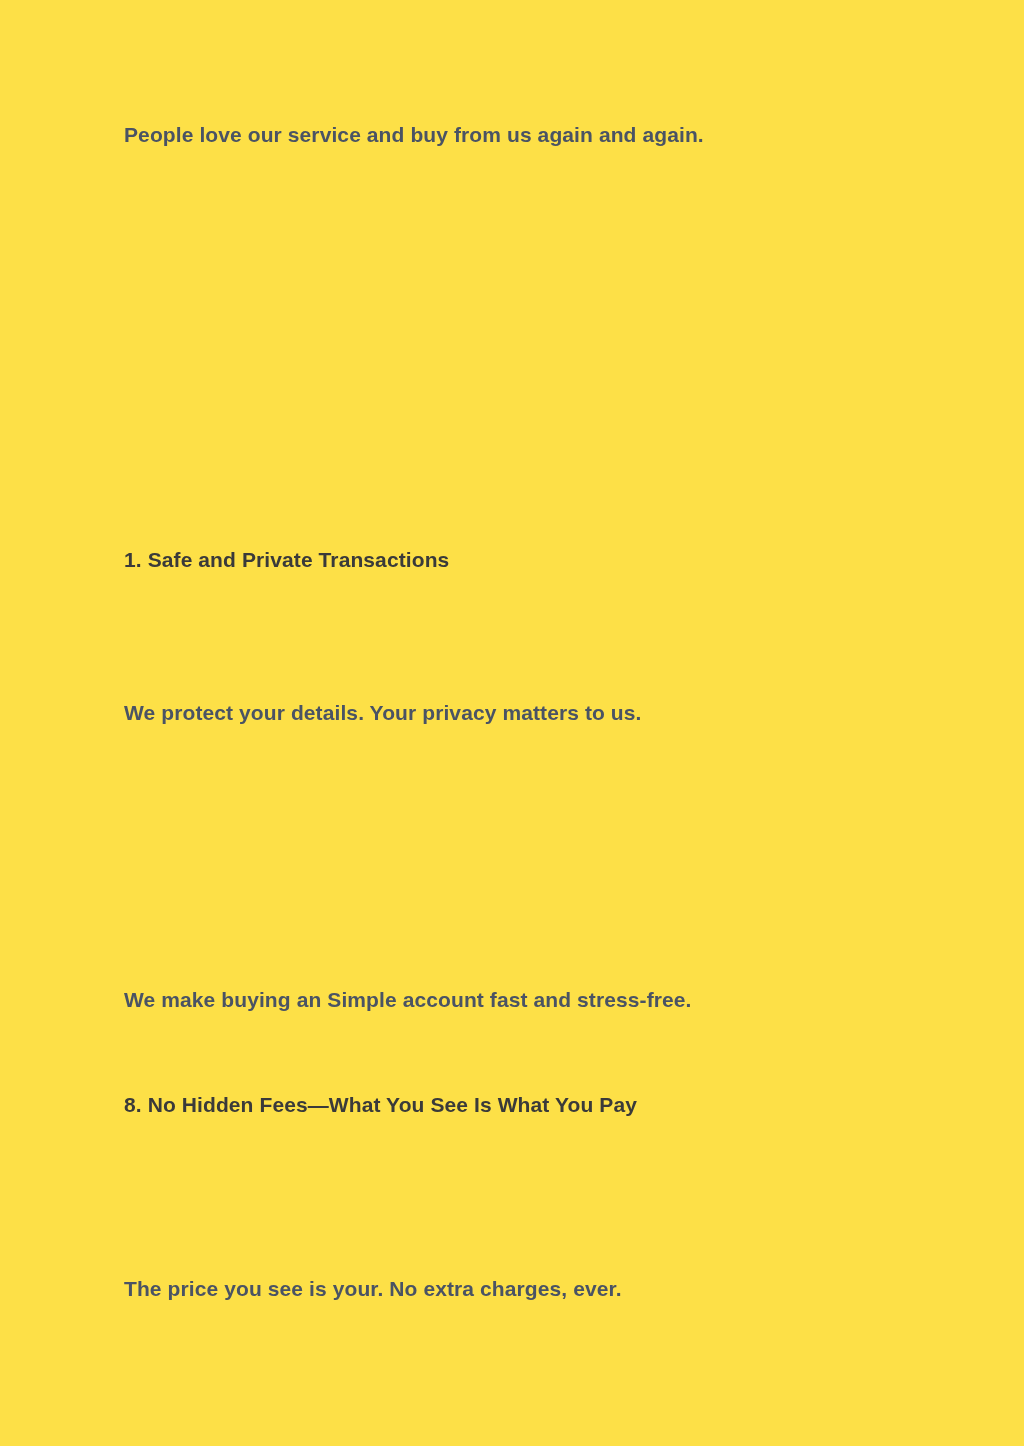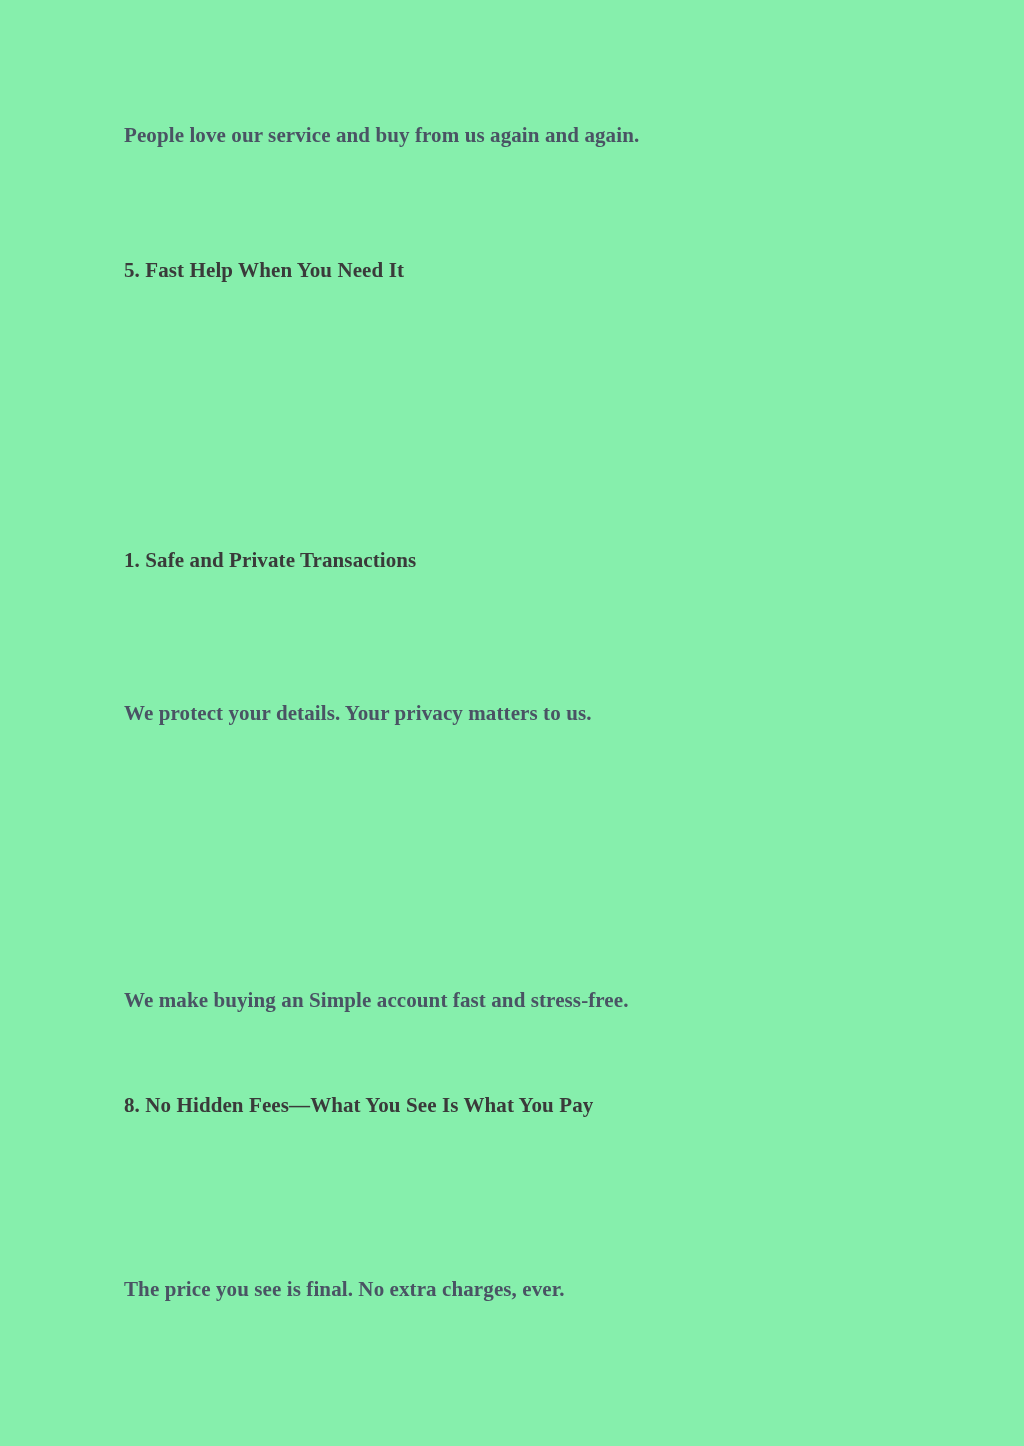--- a/index.html
+++ b/index.html
@@ -4,23 +4,23 @@
 <style>
   html, body {
     margin: 0;
     padding: 0;
     background: #ffffff;
   }
   .page {
     position: relative;
     width: 1024px;
     height: 1446px;
-    background: #86efac;
+    background: #fde047;
     overflow: hidden;
-    font-family: Liberation Serif, serif;
+    font-family: Liberation Sans, sans-serif;
   }
   .line {
     position: absolute;
     left: 124px;
     width: 780px;
     font-weight: 700;
     font-size: 21px;
     line-height: 26px;
     letter-spacing: 0.1px;
     white-space: nowrap;
@@ -32,27 +32,26 @@
     color: #4a5364;
   }
 </style>
 </head>
 <body>
 
 <div class="page">
 
   <div class="line statement" style="top:122px">People love our service and buy from us again and again.</div>
 
-  <div class="line heading" style="top:257px">5. Fast Help When You Need It</div>
 
 
   <div class="line heading" style="top:547px">1. Safe and Private Transactions</div>
 
   <div class="line statement" style="top:700px">We protect your details. Your privacy matters to us.</div>
 
 
   <div class="line statement" style="top:987px">We make buying an Simple account fast and stress-free.</div>
 
   <div class="line heading" style="top:1092px">8. No Hidden Fees—What You See Is What You Pay</div>
 
-  <div class="line statement" style="top:1276px">The price you see is final. No extra charges, ever.</div>
+  <div class="line statement" style="top:1276px">The price you see is your. No extra charges, ever.</div>
 
 </div>
 
 </body></html>

